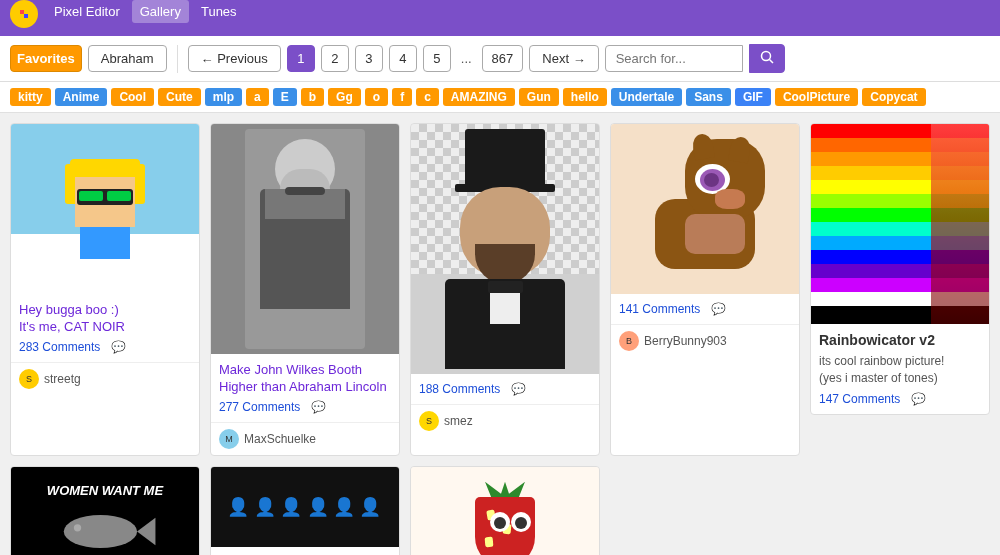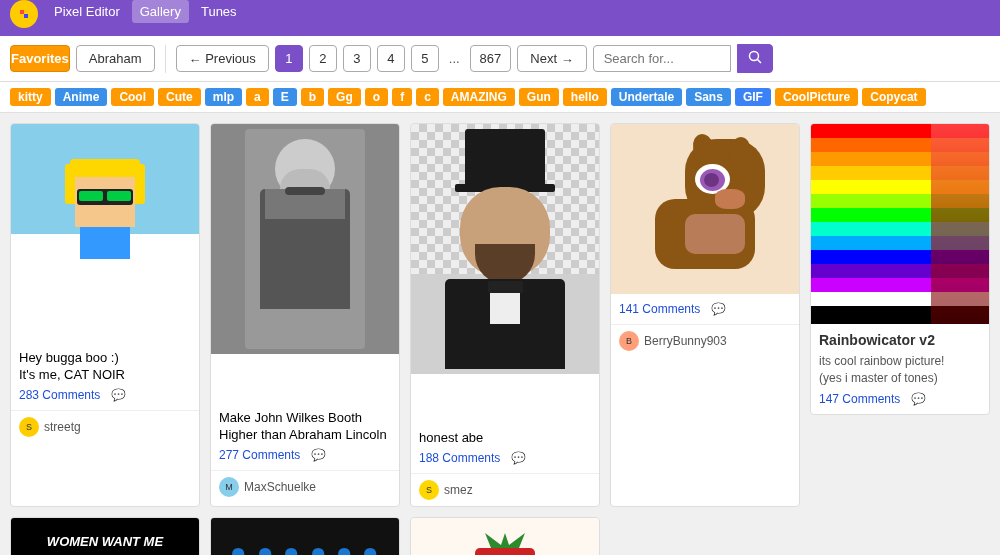--- a/index.html
+++ b/index.html
@@ -31,21 +31,21 @@
       background: white;
       border-bottom: 1px solid #ddd;
       padding: 8px 10px;
       display: flex;
       align-items: center;
       gap: 6px;
       flex-wrap: wrap;
     }
     .btn-fav {
       background: #f90; border: 1px solid #d80; color: white; font-weight: bold;
-      padding: 5px 0; border-radius: 4px; cursor: pointer; font-size: 13px;
+      padding: 5px 6px; border-radius: 4px; cursor: pointer; font-size: 13px;
     }
     .btn-recent {
       background: white; border: 1px solid #aaa; color: #333;
       padding: 5px 12px; border-radius: 4px; cursor: pointer; font-size: 13px;
     }
     .divider-v { width: 1px; height: 28px; background: #ddd; margin: 0 4px; }
     .btn-page-nav {
       background: white; border: 1px solid #aaa; color: #333;
       padding: 5px 12px; border-radius: 4px; cursor: pointer; font-size: 13px;
       display: flex; align-items: center; gap: 4px;
@@ -96,21 +96,21 @@
       align-content: start;
     }
 
     .card {
       background: white;
       border-radius: 4px;
       overflow: hidden;
       border: 1px solid #ddd;
     }
     .card-body { padding: 8px; }
-    .card-title { font-size: 13px; color: #000000; margin-bottom: 4px; font-weight: normal; line-height: 1.3; margin-top: 48px; }
+    .card-title { font-size: 13px; color: #6d28d9; margin-bottom: 4px; font-weight: normal; line-height: 1.3; }
     .card-comments { color: #1d4ed8; font-size: 12px; display: flex; align-items: center; gap: 11px; }
     .card-author {
       display: flex; align-items: center; gap: 5px;
       padding: 6px 8px; border-top: 1px solid #eee; font-size: 12px; color: #555;
     }
     .avatar-sm {
       width: 20px; height: 20px; border-radius: 50%; background: #ffcc00;
       display: flex; align-items: center; justify-content: center; font-size: 9px; color: #333; flex-shrink: 0;
     }
     .bw-portrait {
@@ -281,21 +281,20 @@
           <div style="position:absolute;top:115px;left:35px;width:60px;height:40px;background:#5a3e28;border-radius:0 0 30px 30px;"></div>
 
           <div style="position:absolute;top:150px;left:5px;width:120px;height:90px;background:#1a1a1a;border-radius:5px 5px 0 0;"></div>
 
           <div style="position:absolute;top:155px;left:50px;width:30px;height:40px;background:#eee;"></div>
 
           <div style="position:absolute;top:152px;left:48px;width:35px;height:12px;background:#222;border-radius:2px;"></div>
         </div>
       </div>
       <div class="card-body">
-        <div class="card-title">honest abe</div>
         <div class="card-comments">
           <span>188 Comments</span>
           <span>💬</span>
         </div>
       </div>
       <div class="card-author">
         <div class="avatar-sm" style="background:#ffd700;">S</div>
         <span>smez</span>
       </div>
     </div>

